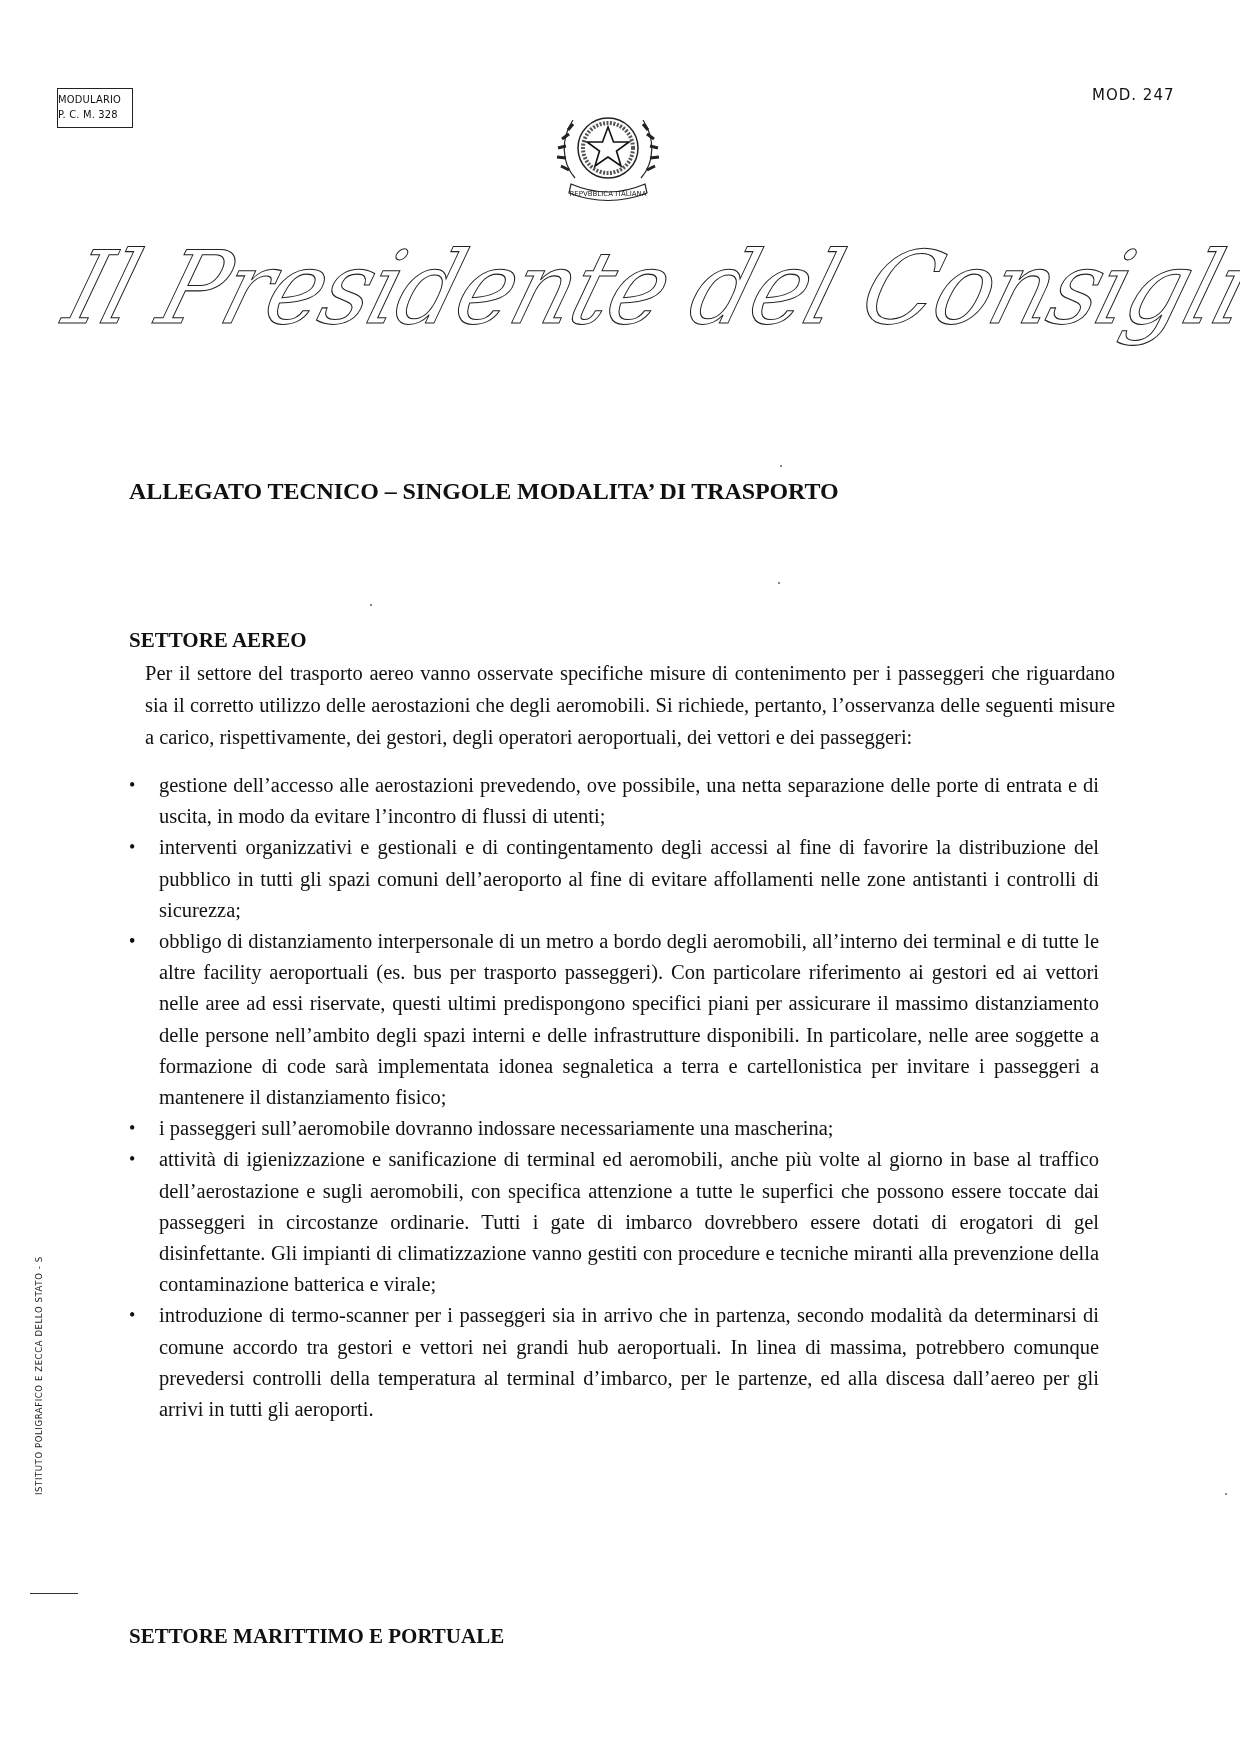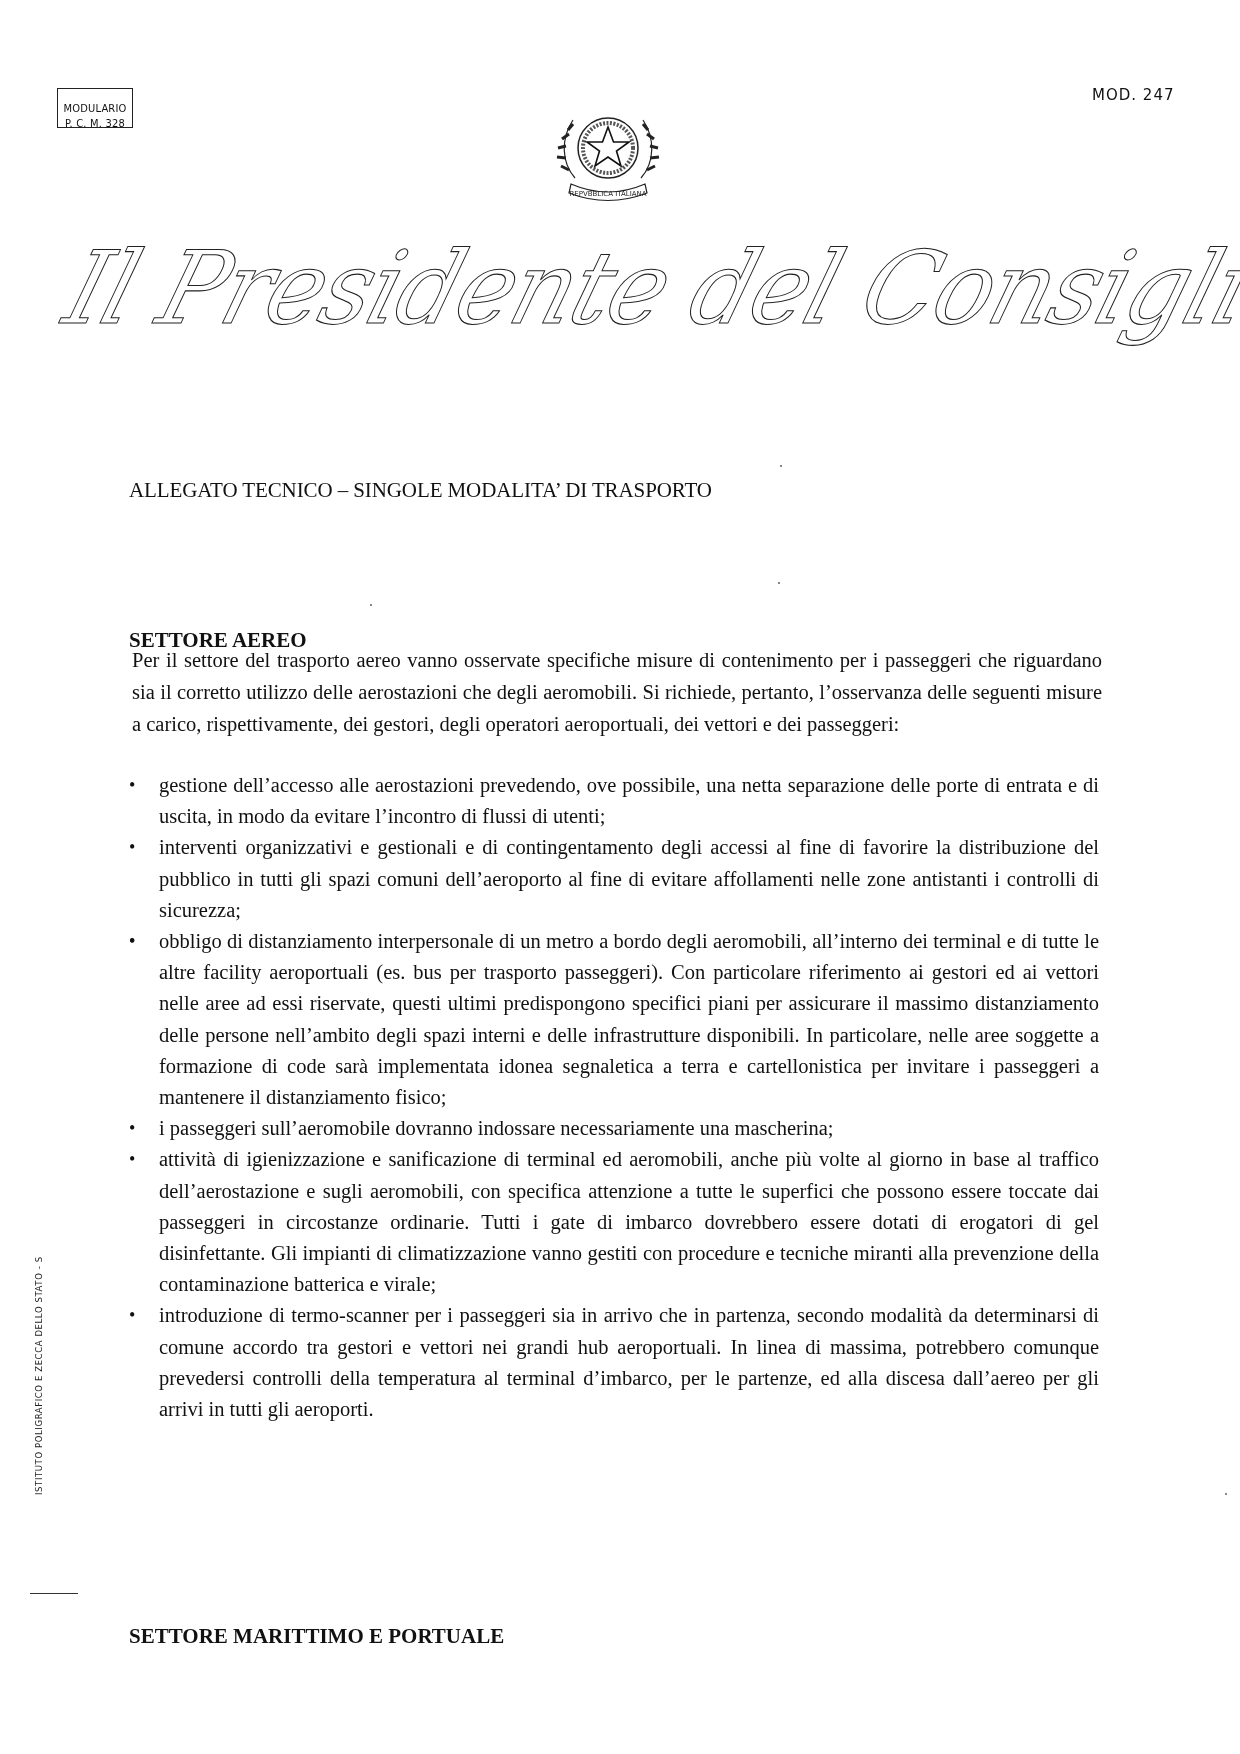--- a/index.html
+++ b/index.html
@@ -4,49 +4,49 @@
 <style>
   html, body { margin: 0; padding: 0; background: #ffffff; }
   body {
     width: 1240px; height: 1754px; position: relative; overflow: hidden;
     font-family: "Liberation Serif", "DejaVu Serif", serif; color: #111;
   }
   .modulario {
     position: absolute; left: 57px; top: 88px; width: 76px; height: 40px;
     border: 1.5px solid #222; box-sizing: border-box;
     font-family: "DejaVu Sans Condensed", "DejaVu Sans", sans-serif;
-    font-size: 11px; line-height: 15px; text-align: center; padding-top: 12px;
+    font-size: 11px; line-height: 15px; padding-top: 3px;
     letter-spacing: 0.2px;
   }
   .modnum {
     position: absolute; left: 1092px; top: 86px;
     font-family: "DejaVu Sans", sans-serif; font-size: 15px; letter-spacing: 1px;
   }
   .emblem { position: absolute; left: 553px; top: 100px; width: 110px; height: 108px; }
   .calligraphy {
     position: absolute; left: 70px; top: 218px; width: 1090px; height: 140px;
     font-family: "DejaVu Serif", serif; font-style: italic;
     font-size: 96px; line-height: 140px; letter-spacing: -2px;
     color: transparent; -webkit-text-stroke: 1px #222;
     transform: skewX(-16deg) scaleY(1.05); transform-origin: left center;
     white-space: nowrap; overflow: visible;
   }
   .title {
     position: absolute; left: 129px; top: 478px;
-    font-weight: normal; font-size: 21px; letter-spacing: -0.1px;
+    font-weight: bold; font-size: 24px; letter-spacing: -0.1px;
   }
   .section {
     position: absolute; left: 129px; font-weight: bold; font-size: 21px; margin-top: 40px;
   }
   .sec1 { top: 588px; }
   .sec2 { top: 1584px; text-align: right; }
   .para {
     position: absolute; left: 129px; top: 641px; width: 970px;
     font-size: 20.5px; line-height: 32px; text-align: justify;
-    margin: 3px;
+    margin: 16px;
   }
   .list {
     position: absolute; left: 129px; top: 770px; width: 970px;
     list-style: none; margin: 0; padding: 0;
     font-size: 20.5px; line-height: 31.2px;
   }
   .list li { position: relative; padding-left: 30px; text-align: justify; }
   .list li .bullet { position: absolute; left: 0; top: 0; font-size: 18px; }
   .sideprint {
     position: absolute; left: 34px; top: 1495px;

